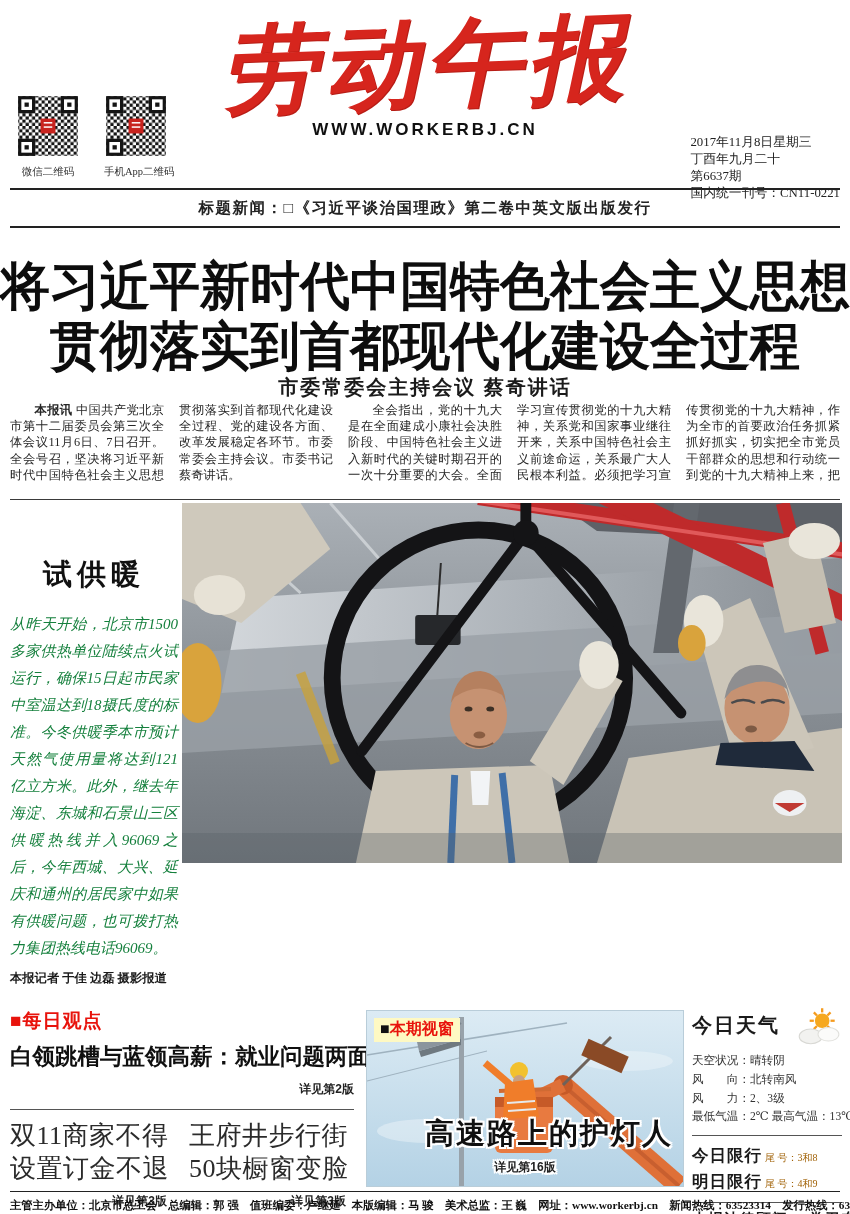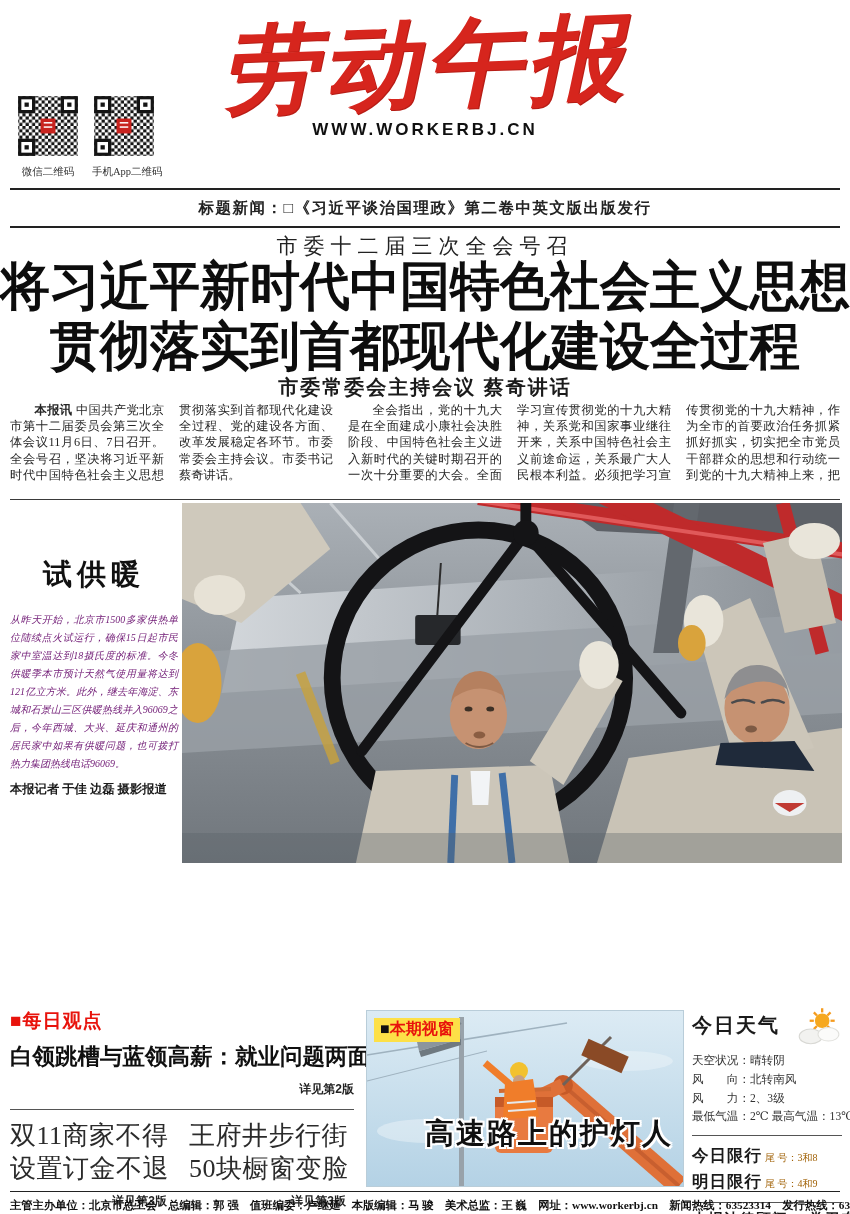--- a/index.html
+++ b/index.html
@@ -1,21 +1,21 @@
 <!DOCTYPE html>
 <html><head>
 <meta charset="utf-8">
 <style>
   html,body{margin:0;padding:0;background:#e9e9e9;}
   .page{position:relative;width:850px;height:1214px;margin:0 auto;background:#fff;overflow:hidden;
         font-family:"Liberation Serif","DejaVu Serif",serif;color:#1a1a1a;}
   .sans{font-family:"Liberation Sans","DejaVu Sans",sans-serif;}
   
   .header{position:absolute;top:0;left:0;right:0;height:188px;}
-  .qr-block{position:absolute;left:16px;top:94px;display:flex;gap:12px;}
+  .qr-block{position:absolute;left:16px;top:94px;display:flex;gap:24px;}
   .qr-fig{width:64px;text-align:center;}
   .qr-fig .lab{font-size:10.5px;color:#333;margin-top:3px;white-space:nowrap;}
   .masthead{position:absolute;left:50%;top:12px;transform:translateX(-50%);text-align:center;width:560px;}
   .masthead .title{font-size:96px;line-height:1.1;font-weight:bold;font-style:italic;color:#d6251d;
         letter-spacing:6px;transform:rotate(-2deg);text-shadow:1px 1px 0 #b71d16;}
   .masthead .url{margin-top:2px;font-weight:bold;font-size:17px;letter-spacing:3px;color:#101010;}
   .dateblock{position:absolute;right:10px;top:134px;font-size:12.8px;line-height:1.32;color:#222;white-space:nowrap;}
   
   .ticker{position:absolute;top:188px;left:10px;right:10px;height:36px;border-top:2.5px solid #222;
         border-bottom:2.5px solid #222;display:flex;align-items:center;justify-content:center;
@@ -25,21 +25,21 @@
   .headline{position:absolute;top:260px;left:0;right:0;text-align:center;font-weight:900;font-size:50px;
         line-height:1.13;color:#0d0d0d;transform:scaleY(1.05);letter-spacing:0px;}
   .lead-sub{position:absolute;top:374px;left:0;right:0;text-align:center;font-weight:bold;font-size:20px;letter-spacing:2px;}
   .article{position:absolute;top:402px;left:10px;right:10px;height:97px;overflow:hidden;
         columns:5;column-gap:15px;font-size:12.3px;line-height:1.32;text-align:justify;color:#262626;}
   .article p{margin:0;text-indent:2em;}
   .rule-mid{position:absolute;top:499px;left:10px;right:10px;border-top:1.5px solid #3a3a3a;}
   
   .heating{position:absolute;top:503px;left:10px;width:168px;height:360px;}
   .heating h3{margin:52px 0 16px;text-align:center;font-size:29px;letter-spacing:5px;font-weight:900;color:#111;}
-  .heating .body{font-size:10px;font-style:italic;line-height:1.8;text-align:justify;color:#701a75;}
+  .heating .body{font-size:15px;font-style:italic;line-height:1.8;text-align:justify;color:#15803d;}
   .heating .byline{margin-top:8px;font-weight:bold;font-size:12.3px;white-space:nowrap;}
   .main-photo{position:absolute;top:503px;left:182px;right:8px;height:360px;overflow:hidden;background:#8d9399;}
   .main-photo svg{display:block;width:100%;height:100%;}
   
   .focus{position:absolute;top:875px;left:10px;right:10px;height:124px;border-top:2.5px solid #1b1b1b;
         border-bottom:2.5px solid #1b1b1b;text-align:center;}
   .sec-label{font-weight:900;font-size:21px;letter-spacing:1px;}
   .sec-label .sq{color:#111;} .sec-label .tx{color:#e8130c;}
   .focus .sec-label{position:absolute;left:0;top:14px;}
   .focus .hl{margin-top:6px;font-weight:900;font-size:44px;letter-spacing:1px;color:#0d0d0d;transform:scaleY(1.03);}
@@ -51,21 +51,21 @@
   .opinion .sec-label{font-size:19px;} .opinion .sec-label .sq{color:#e8130c;}
   .opinion .hl{margin-top:7px;font-weight:900;font-size:22.5px;color:#0f0f0f;white-space:nowrap;}
   .opinion .ref1{text-align:right;margin-top:9px;}
   .opinion .div{border-top:1px solid #555;margin:11px 0 9px;}
   .briefs{display:flex;gap:14px;}
   .brief{width:50%;}
   .brief .t{font-size:26px;line-height:1.28;color:#2b2b2b;letter-spacing:0.5px;}
   .brief .ref{margin-top:7px;text-align:right;padding-right:8px;}
   .window{position:absolute;top:1010px;left:366px;width:316px;height:175px;border:1px solid #b9cdd9;overflow:hidden;}
   .window svg{display:block;width:100%;height:100%;}
-  .chip{position:absolute;top:7px;left:7px;background:#fde047;padding:1px 6px 2px;font-weight:900;font-size:16px;}
+  .chip{position:absolute;top:7px;left:7px;background:#fef9c3;padding:1px 6px 2px;font-weight:900;font-size:16px;}
   .chip .sq{color:#111;} .chip .tx{color:#e8130c;}
   .win-hl{position:absolute;bottom:32px;left:0;right:0;text-align:center;font-weight:900;font-size:29px;
         letter-spacing:2px;color:#101010;margin-left:48px;}
   .win-ref{position:absolute;bottom:10px;left:0;right:0;text-align:center;}
   .halo{text-shadow:-2px 0 0 #fff,2px 0 0 #fff,0 -2px 0 #fff,0 2px 0 #fff,-2px -2px 0 #fff,2px 2px 0 #fff,-2px 2px 0 #fff,2px -2px 0 #fff;}
   .weather{position:absolute;top:1008px;left:692px;right:8px;height:182px;font-size:11.6px;}
   .weather .head{display:flex;align-items:flex-start;justify-content:space-between;}
   .weather .wt{font-weight:900;font-size:20px;letter-spacing:2px;margin-top:4px;}
   .weather .lines{margin-top:6px;line-height:1.62;color:#333;white-space:nowrap;}
   .weather .div{border-top:1px solid #555;margin:8px 0 7px;}
@@ -145,25 +145,30 @@
         </svg>
         <div class="lab">手机App二维码</div>
       </div>
     </div>
 
     <div class="masthead">
       <div class="title">劳动午报</div>
       <div class="url sans">WWW.WORKERBJ.CN</div>
     </div>
 
+    <div class="dateblock">
+      <div>2017年11月8日星期三</div>
+      <div>丁酉年九月二十</div>
+      <div>第6637期</div>
+      <div>国内统一刊号：CN11-0221</div>
+    </div>
   </div>
 
   <div class="ticker sans">标题新闻：□《习近平谈治国理政》第二卷中英文版出版发行</div>
 
-  <div class="kicker sans">市委十二届三次全会号召</div>
   <div class="headline sans">
     <div>将习近平新时代中国特色社会主义思想</div>
     <div>贯彻落实到首都现代化建设全过程</div>
   </div>
   <div class="lead-sub sans">市委常委会主持会议 蔡奇讲话</div>
 
   <div class="article">
     <p><b class="sans">本报讯</b><span> 中国共产党北京市第十二届委员会第三次全体会议11月6日、7日召开。全会号召，坚决将习近平新时代中国特色社会主义思想贯彻落实到首都现代化建设全过程、党的建设各方面、改革发展稳定各环节。市委常委会主持会议。市委书记蔡奇讲话。</span></p>
     <p><span>全会指出，党的十九大是在全面建成小康社会决胜阶段、中国特色社会主义进入新时代的关键时期召开的一次十分重要的大会。全面学习宣传贯彻党的十九大精神，关系党和国家事业继往开来，关系中国特色社会主义前途命运，关系最广大人民根本利益。必须把学习宣传贯彻党的十九大精神，作为全市的首要政治任务抓紧抓好抓实，切实把全市党员干部群众的思想和行动统一到党的十九大精神上来，把各方面的力量凝聚到落实党的十九大作出的重大决策部署上来。</span></p>
 
@@ -302,20 +307,21 @@
       <line x1="132" y1="80" x2="184" y2="78" stroke="#d06a33" stroke-width="4"></line>
       <circle cx="152" cy="60" r="9" fill="#f2c12e"></circle>
       <circle cx="152" cy="70" r="6" fill="#caa07e"></circle>
       <polygon points="138,72 166,68 172,106 136,108" fill="#f07d2a"></polygon>
       <line x1="146" y1="76" x2="118" y2="52" stroke="#f07d2a" stroke-width="7"></line>
       <line x1="140" y1="92" x2="168" y2="90" stroke="#e6e9ec" stroke-width="2"></line>
       <line x1="141" y1="100" x2="169" y2="98" stroke="#e6e9ec" stroke-width="2"></line>
     </svg>
     <div class="chip sans"><span class="sq">■</span><span class="tx">本期视窗</span></div>
     <div class="win-hl halo sans">高速路上的护灯人</div>
+    <div class="win-ref halo ref sans">详见第16版</div>
   </div>
 
   <div class="weather">
     <div class="head">
       <div class="wt sans">今日天气</div>
       <svg width="48" height="38" viewBox="0 0 46 36">
         <g stroke="#f59b1e" stroke-width="2.2">
           <line x1="27" y1="0" x2="27" y2="4"></line>
             <line x1="27" y1="20" x2="27" y2="24"></line>
           <line x1="15" y1="12" x2="19" y2="12"></line>

